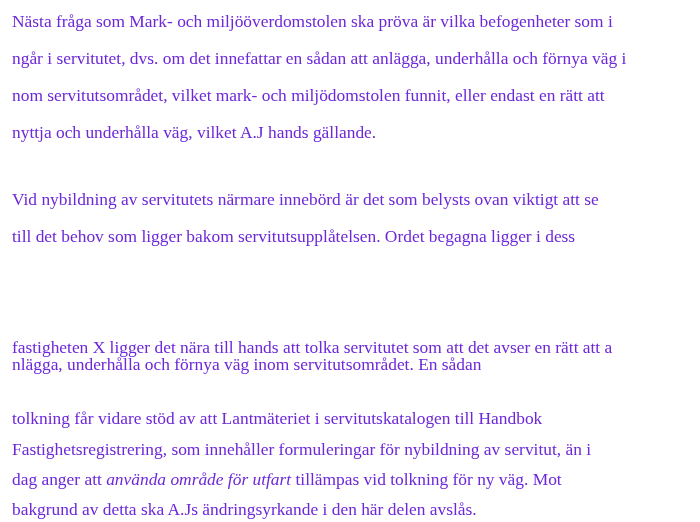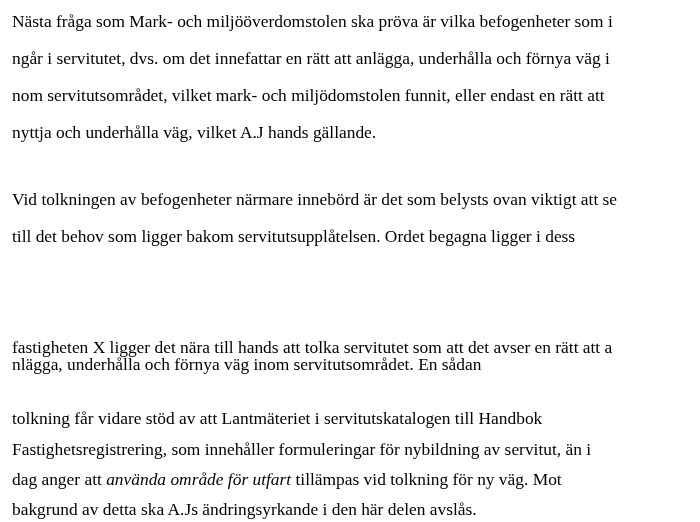--- a/index.html
+++ b/index.html
@@ -3,40 +3,40 @@
   <meta charset="utf-8">
   <style>
     html, body { margin: 0; padding: 0; background: #ffffff; }
     body { width: 700px; height: 522px; overflow: hidden; }
     .doc {
       position: relative;
       width: 564px;
       height: 522px;
       font-family: "Liberation Serif", serif;
       font-size: 17.4px;
-      color: #000000;
+      color: #6d28d9;
     }
     .line {
       position: absolute;
       left: 12px;
       white-space: nowrap;
       line-height: 20px;
     }
     .line em { font-style: italic; }
   </style>
 </head>
 <body>
 
 <div class="doc">
   <div class="line" style="top:11px">Nästa fråga som Mark- och miljööverdomstolen ska pröva är vilka befogenheter som i</div>
-  <div class="line" style="top:48px">ngår i servitutet, dvs. om det innefattar en rätt att anlägga, underhålla och förnya väg i</div>
+  <div class="line" style="top:48px">ngår i servitutet, dvs. om det innefattar en sådan att anlägga, underhålla och förnya väg i</div>
   <div class="line" style="top:85px">nom servitutsområdet, vilket mark- och miljödomstolen funnit, eller endast en rätt att</div>
   <div class="line" style="top:122px">nyttja och underhålla väg, vilket A.J hands gällande.</div>
 
-  <div class="line" style="top:189px">Vid tolkningen av befogenheter närmare innebörd är det som belysts ovan viktigt att se</div>
+  <div class="line" style="top:189px">Vid nybildning av servitutets närmare innebörd är det som belysts ovan viktigt att se</div>
   <div class="line" style="top:226px">till det behov som ligger bakom servitutsupplåtelsen. Ordet begagna ligger i dess</div>
   <div class="line" style="top:337px">fastigheten X ligger det nära till hands att tolka servitutet som att det avser en rätt att a</div>
   <div class="line" style="top:354px">nlägga, underhålla och förnya väg inom servitutsområdet. En sådan</div>
   <div class="line" style="top:408px">tolkning får vidare stöd av att Lantmäteriet i servitutskatalogen till Handbok</div>
   <div class="line" style="top:439px">Fastighetsregistrering, som innehåller formuleringar för nybildning av servitut, än i</div>
   <div class="line" style="top:469px"><span>dag anger att </span><em>använda område för utfart</em><span> tillämpas vid tolkning för ny väg. Mot</span></div>
   <div class="line" style="top:499px">bakgrund av detta ska A.Js ändringsyrkande i den här delen avslås.</div>
 </div>
 
 </body></html>

